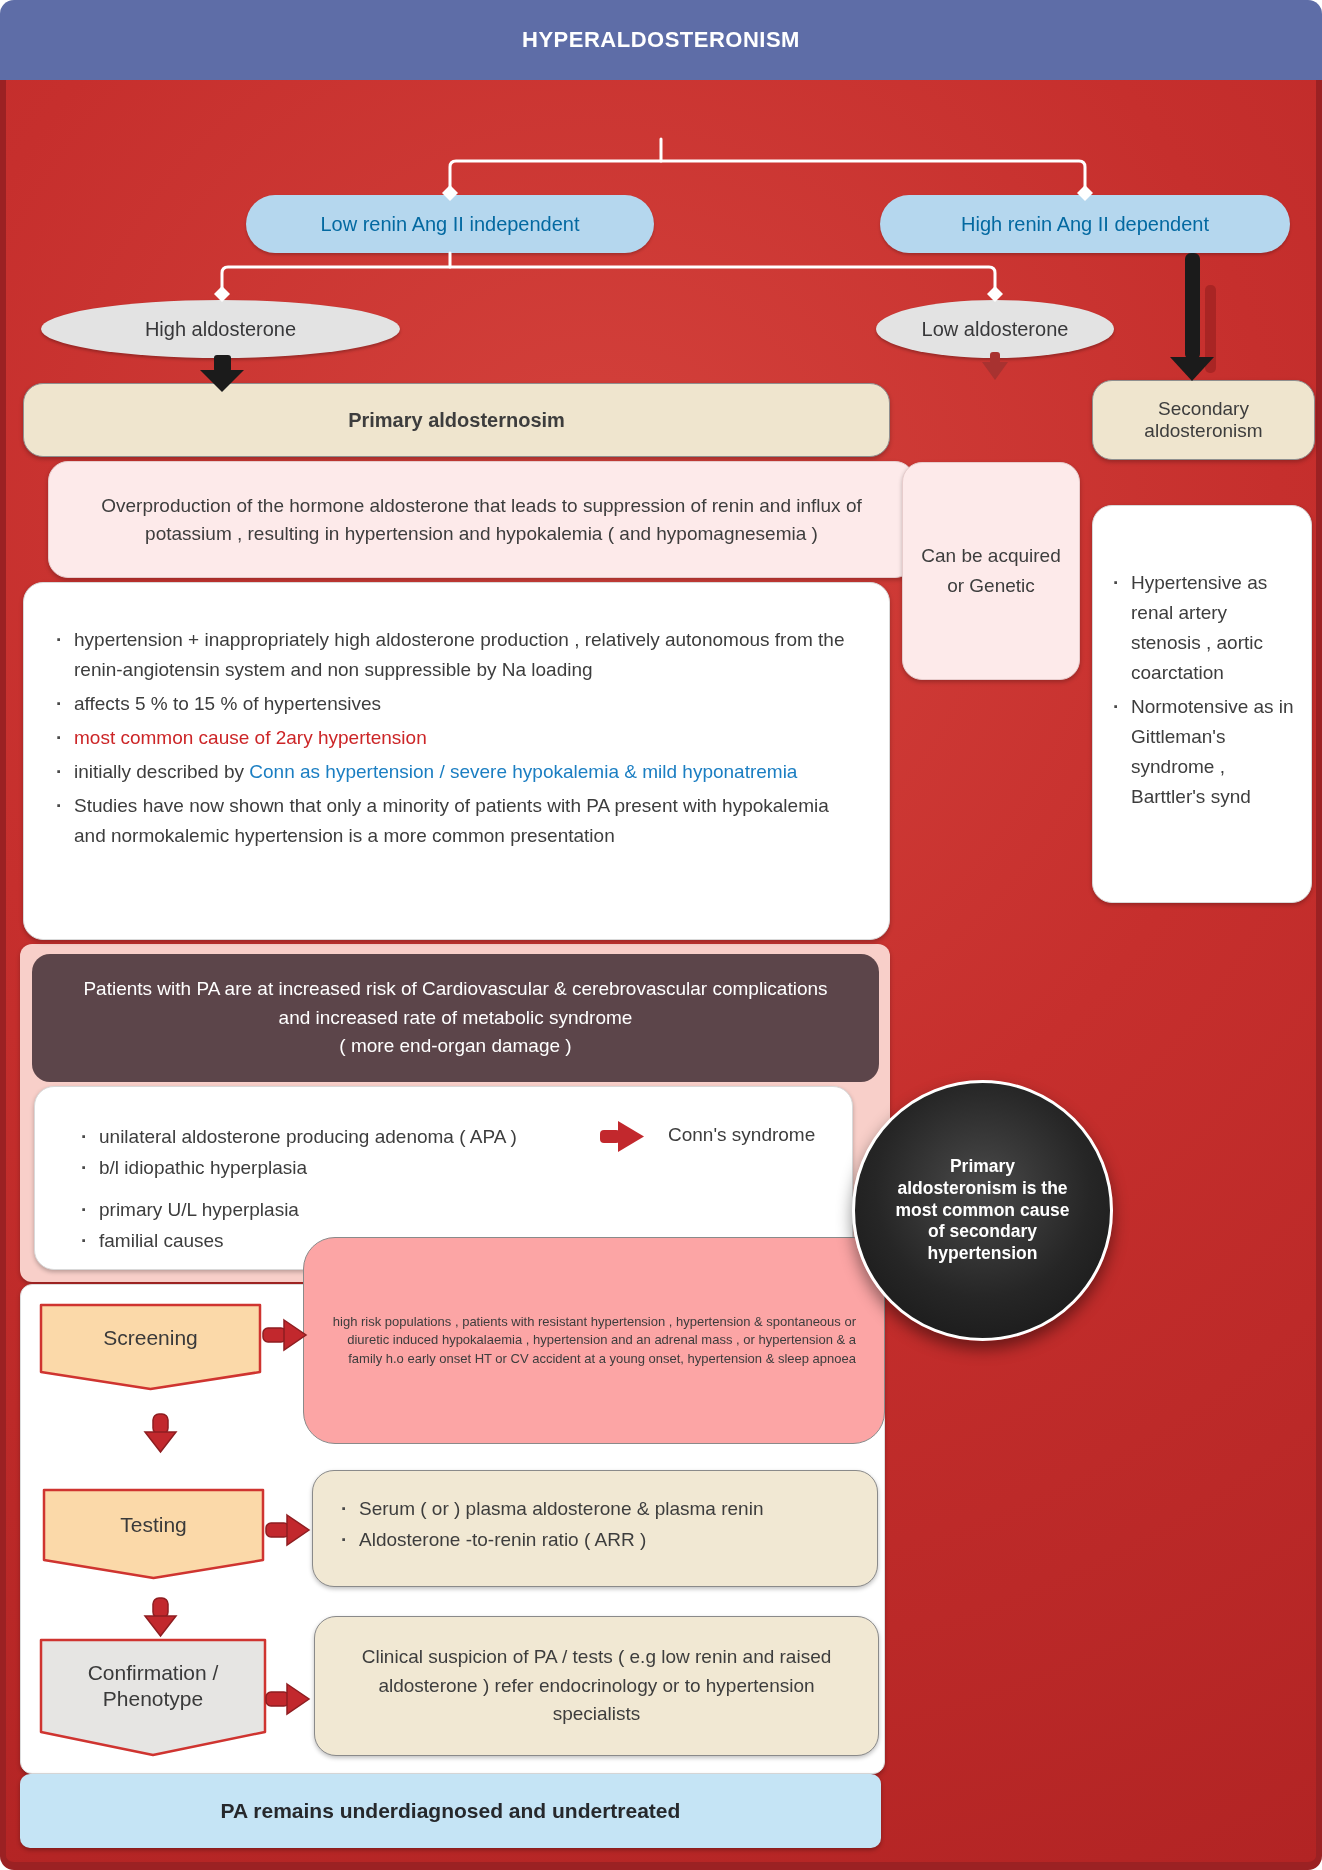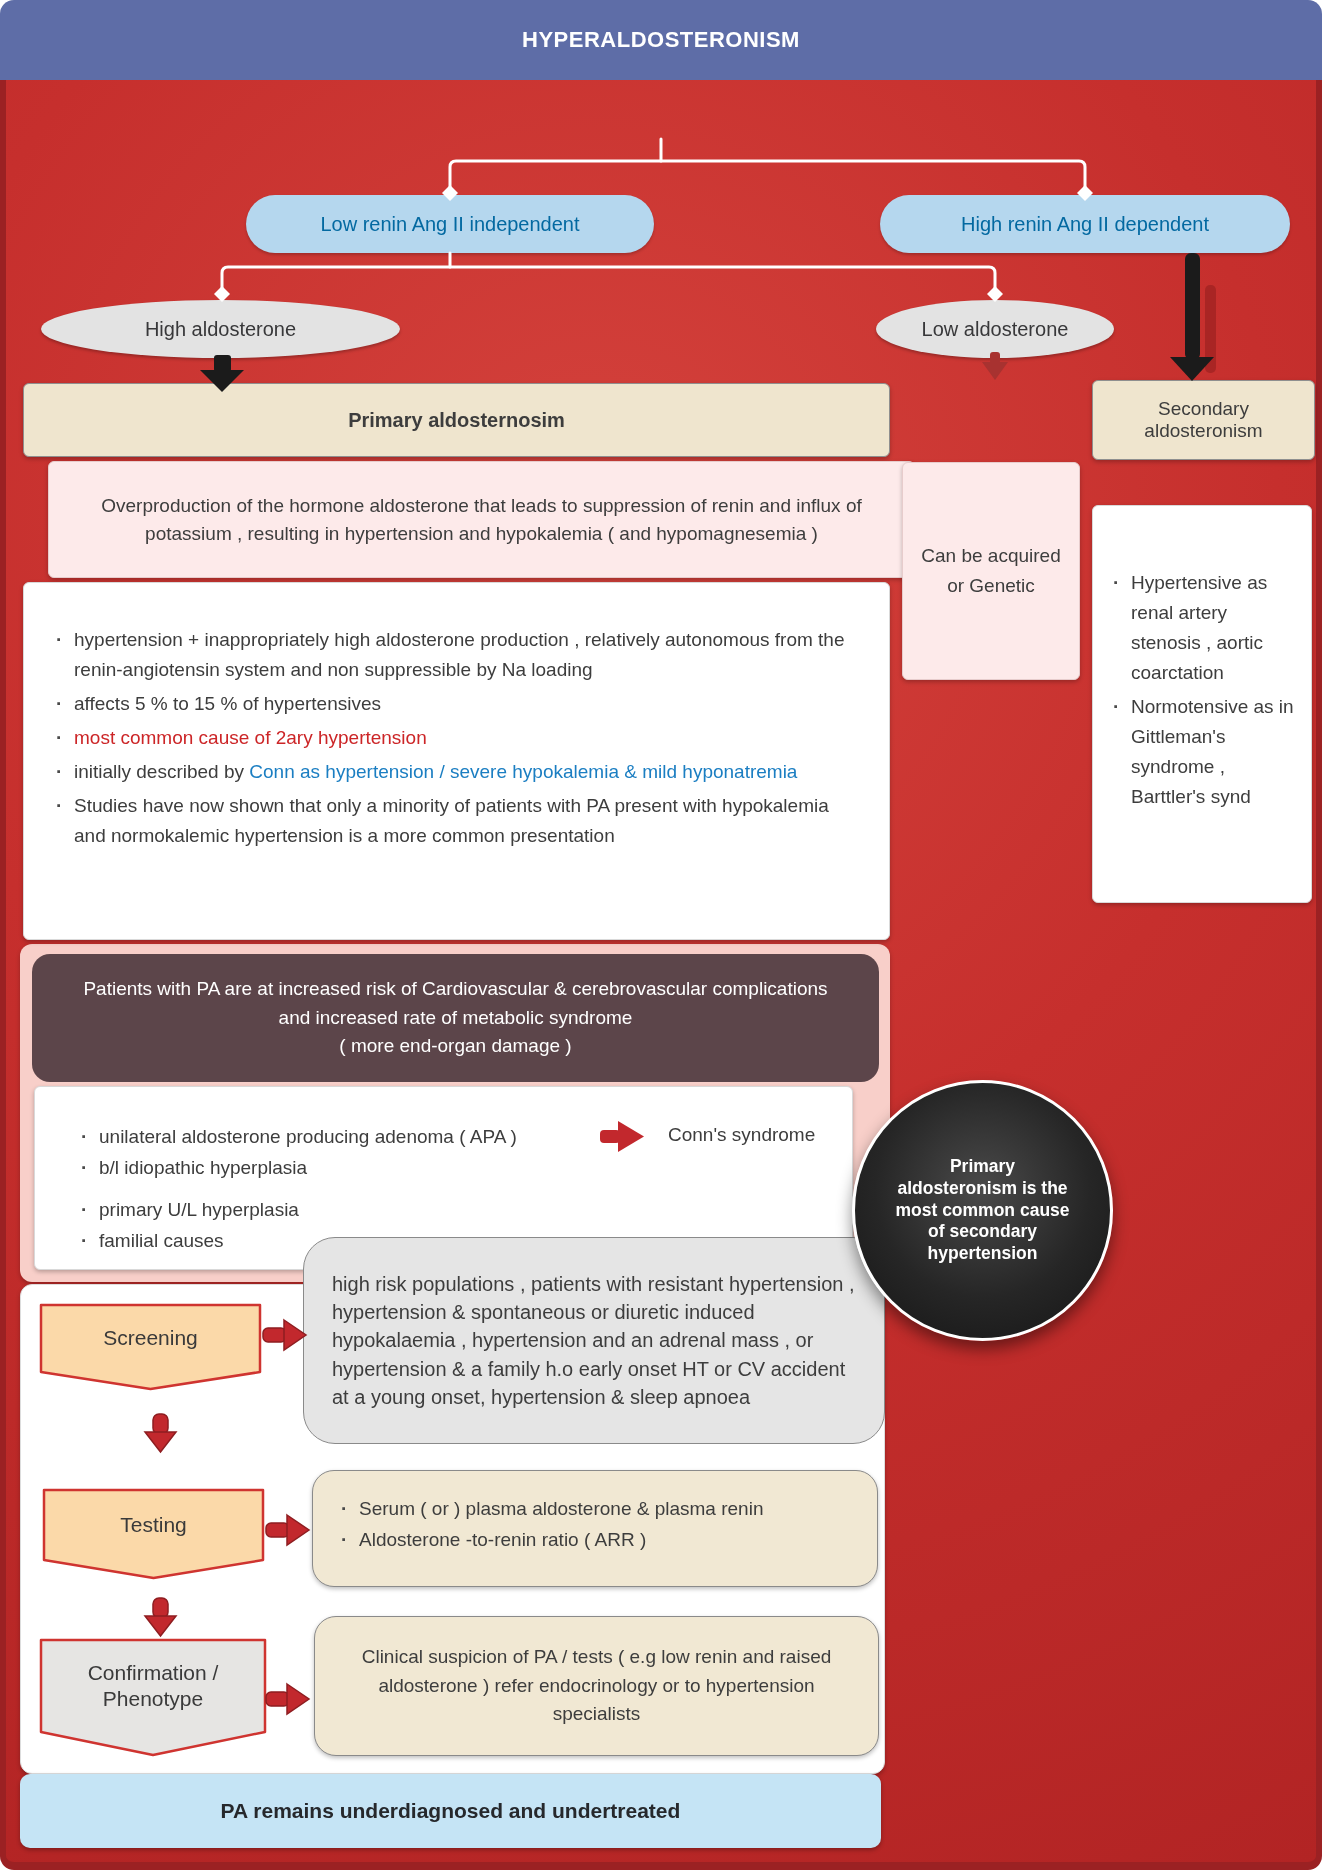--- a/index.html
+++ b/index.html
@@ -30,21 +30,21 @@
   
   .bubble{
     background:#b5d7ee;border-radius:30px;display:flex;align-items:center;justify-content:center;
     font-size:20px;color:#0369a1;z-index:4;box-shadow:0 2px 3px rgba(0,0,0,.2);
   }
   .ellipse{
     background:#e3e3e3;border-radius:50%;display:flex;align-items:center;justify-content:center;
     font-size:20px;color:#38383a;z-index:4;box-shadow:0 2px 3px rgba(0,0,0,.25);
   }
   
-  .box{border-radius:6px;z-index:4;box-shadow:0 2px 4px rgba(0,0,0,.25);}
+  .box{border-radius:20px;z-index:4;box-shadow:0 2px 4px rgba(0,0,0,.25);}
   .beige-header{background:#efe5ce;border:1px solid #8f8f8f;display:flex;align-items:center;justify-content:center;text-align:center;font-size:19px;}
   .pinkbox{background:#fdeaea;border:1px solid #e7cccc;}
   .whitebox{background:#ffffff;border:1px solid #d9d9d9;}
   .primary-title{font-weight:bold;font-size:20px;}
   .def-text{display:flex;align-items:center;justify-content:center;text-align:center;font-size:19px;line-height:1.45;padding:8px 38px;}
   
   ul.dotlist{list-style:none;margin:0;padding:0;}
   ul.dotlist li{position:relative;padding-left:20px;font-size:19px;line-height:30px;margin-bottom:4px;}
   ul.dotlist li::before{content:"·";position:absolute;left:2px;top:0;font-weight:bold;color:#4a4a4a;}
   li.red-item,li.red-item::before{color:#cc2527;}
@@ -60,23 +60,23 @@
   .note-circle{
     background:radial-gradient(circle at 50% 42%, #4a4a4a 0%, #262626 55%, #141414 100%);
     border:3px solid #ffffff;border-radius:50%;color:#ffffff;font-weight:bold;
     display:flex;align-items:center;justify-content:center;text-align:center;
     font-size:17.5px;line-height:1.25;padding:34px;z-index:7;
     box-shadow:0 8px 16px rgba(0,0,0,.45);
   }
   
   .flow-container{background:#ffffff;border:1px solid #dddddd;border-radius:12px;z-index:2;box-shadow:0 2px 4px rgba(0,0,0,.25);}
   .flow-bubble{
-    background:#e5e5e5;border:1.5px solid #8a8a8a;border-radius:32px;
-    display:flex;align-items:center;justify-content:center;text-align:left;
-    font-size:20px;line-height:1.42;padding:14px 28px;z-index:6;
+    background:#fca5a5;border:1.5px solid #8a8a8a;border-radius:32px;
+    display:flex;align-items:center;justify-content:center;text-align:right;
+    font-size:13px;line-height:1.42;padding:14px 28px;z-index:6;
   }
   .flow-beige{background:#f1e8d3;border:1.5px solid #8a8a8a;border-radius:22px;z-index:4;}
   .penta-label{
     display:flex;align-items:center;justify-content:center;text-align:center;
     font-size:21px;color:#3a3a3a;z-index:11;line-height:1.25;
   }
   .footer-bar{
     background:#c5e4f5;border-radius:10px;display:flex;align-items:center;justify-content:center;
     font-size:21px;font-weight:bold;color:#26282c;z-index:4;box-shadow:0 2px 4px rgba(0,0,0,.3);
   }

